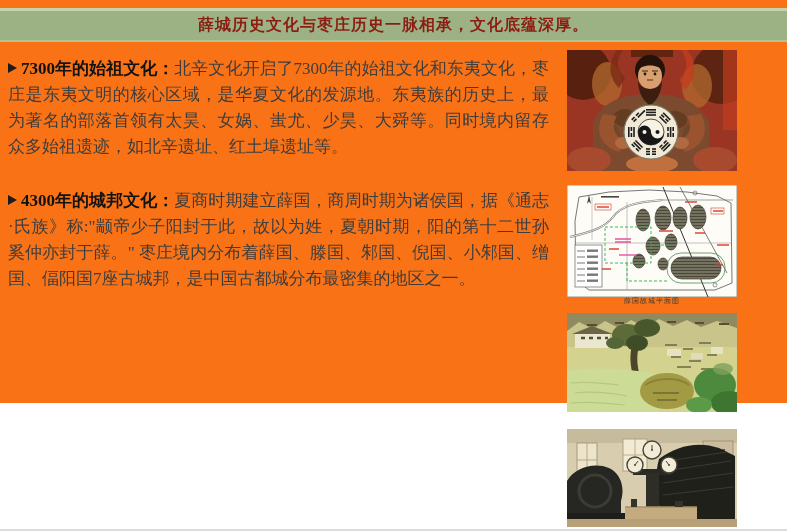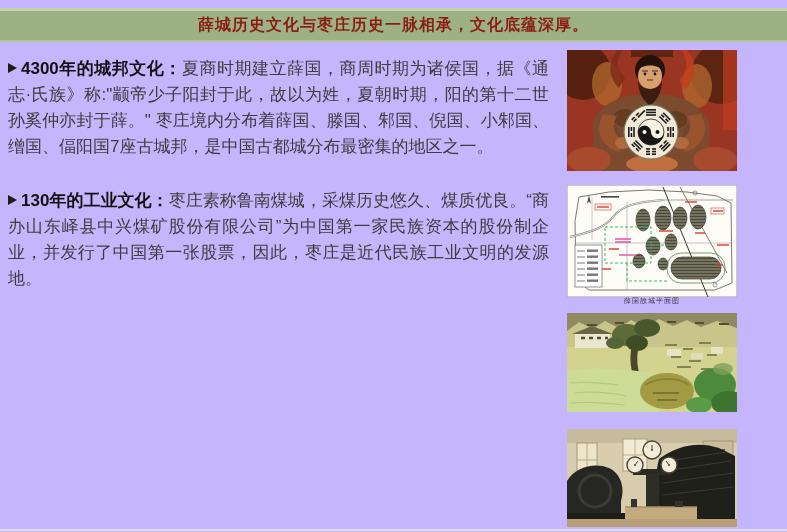--- a/index.html
+++ b/index.html
@@ -1,17 +1,17 @@
 <!DOCTYPE html>
 <html><head>
 <meta charset="utf-8">
 <style>
   html,body{margin:0;padding:0;background:#ffffff;}
   body{width:787px;height:532px;overflow:hidden;font-family:"Liberation Sans","DejaVu Sans",sans-serif;}
-  .page{position:relative;width:787px;height:532px;background:#c4b5fd;}
+  .page{position:relative;width:787px;height:403px;background:#f97316;font-family:Liberation Serif, serif;}
 
   
   .bar{position:absolute;left:0;top:8px;width:787px;height:34px;
        background:#9db284;border-top:3px solid #c5d2ae;border-bottom:2px solid #b3c297;
        box-sizing:border-box;display:flex;align-items:center;justify-content:center;}
   .bar h1{margin:0;font-size:16px;font-weight:bold;color:#8b1e13;letter-spacing:1px;}
 
   
   .text-col{position:absolute;left:8px;top:56px;width:541px;}
   .para{margin:0 0 28px 0;font-size:17px;line-height:26px;color:#3d3d3d;
@@ -37,24 +37,24 @@
 <body>
 
 <div class="page">
 
   <header class="bar">
     <h1>薛城历史文化与枣庄历史一脉相承，文化底蕴深厚。</h1>
   </header>
 
   <main class="text-col">
     <p class="para">
-      <span class="arrow"></span><b class="head">4300年的城邦文化：</b><span>夏商时期建立薛国，商周时期为诸侯国，据《通志·氏族》称:"颛帝少子阳封于此，故以为姓，夏朝时期，阳的第十二世孙奚仲亦封于薛。" 枣庄境内分布着薛国、滕国、邾国、倪国、小邾国、缯国、偪阳国7座古城邦，是中国古都城分布最密集的地区之一。</span>
+      <span class="arrow"></span><b class="head">7300年的始祖文化：</b><span>北辛文化开启了7300年的始祖文化和东夷文化，枣庄是东夷文明的核心区域，是华夏文化的发源地。东夷族的历史上，最为著名的部落首领有太昊、女娲、蚩尤、少昊、大舜等。同时境内留存众多始祖遗迹，如北辛遗址、红土埠遗址等。</span>
     </p>
     <p class="para">
-      <span class="arrow"></span><b class="head">130年的工业文化：</b><span>枣庄素称鲁南煤城，采煤历史悠久、煤质优良。“商办山东峄县中兴煤矿股份有限公司”为中国第一家民族资本的股份制企业，并发行了中国第一张股票，因此，枣庄是近代民族工业文明的发源地。</span>
+      <span class="arrow"></span><b class="head">4300年的城邦文化：</b><span>夏商时期建立薛国，商周时期为诸侯国，据《通志·氏族》称:"颛帝少子阳封于此，故以为姓，夏朝时期，阳的第十二世孙奚仲亦封于薛。" 枣庄境内分布着薛国、滕国、邾国、倪国、小邾国、缯国、偪阳国7座古城邦，是中国古都城分布最密集的地区之一。</span>
     </p>
   </main>
 
   <figure class="fig" id="fig1">
     <svg viewBox="0 0 170 121">
       <rect width="170" height="121" fill="#993522"></rect>
       <ellipse cx="16" cy="22" rx="28" ry="28" fill="#58200f"></ellipse>
       <ellipse cx="154" cy="24" rx="30" ry="30" fill="#5e2412"></ellipse>
       <ellipse cx="40" cy="34" rx="15" ry="22" fill="#b26a2e" opacity="0.75"></ellipse>
       <ellipse cx="130" cy="36" rx="15" ry="22" fill="#b26a2e" opacity="0.75"></ellipse>

